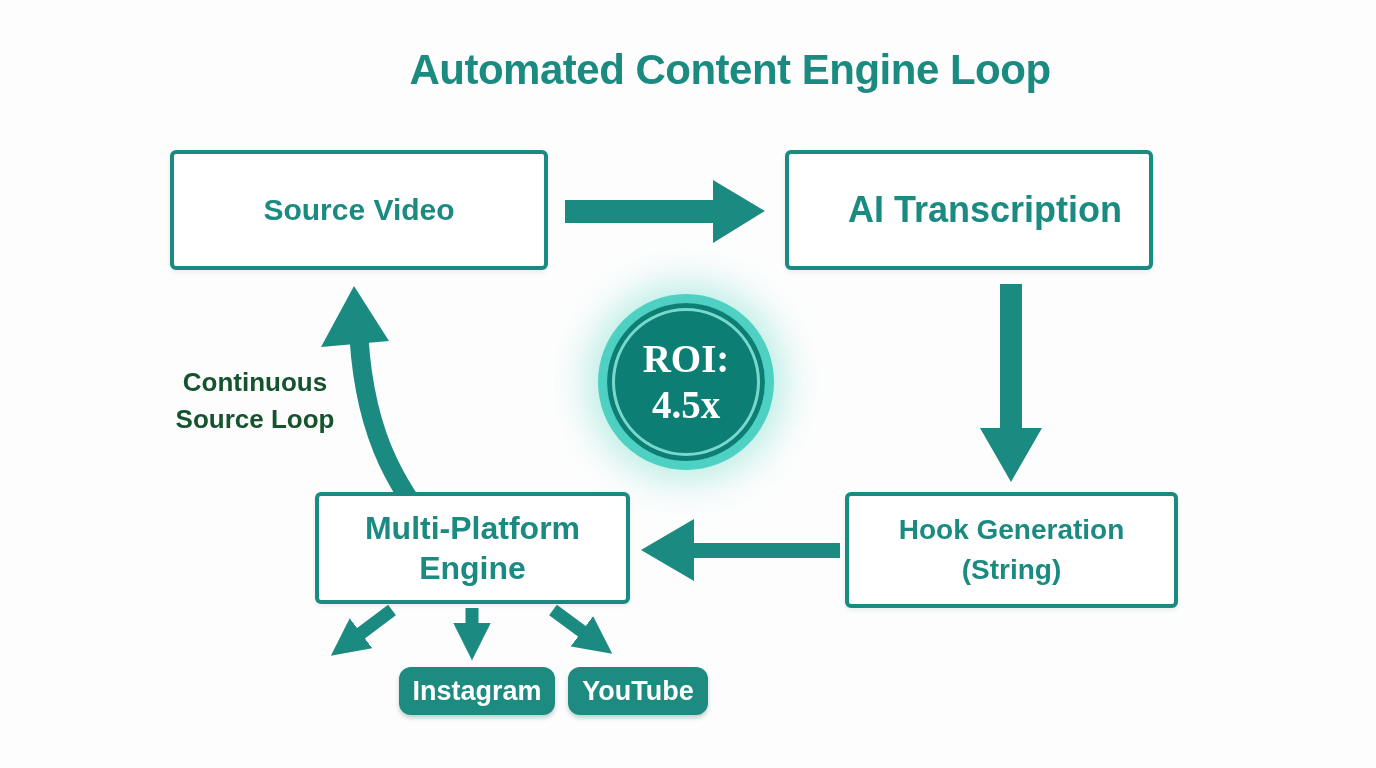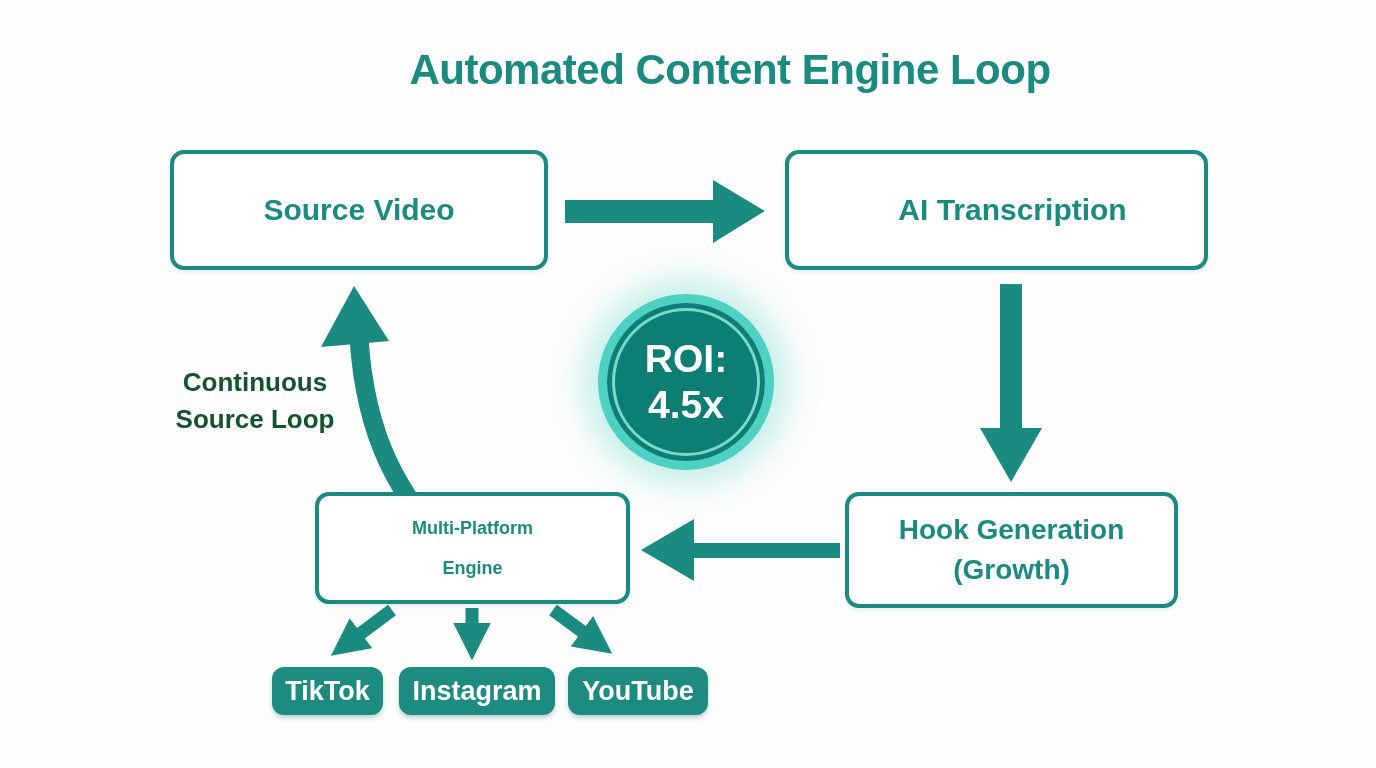--- a/index.html
+++ b/index.html
@@ -31,35 +31,35 @@
     position: absolute;
     inset: 0;
     z-index: 1;
   }
   .node {
     position: absolute;
     z-index: 2;
     box-sizing: border-box;
     background: #ffffff;
     border: 4px solid #1b8a80;
-    border-radius: 14px;
+    border-radius: 6px;
     display: flex;
     flex-direction: column;
     align-items: center;
     justify-content: center;
     text-align: center;
     color: #1b8a80;
     font-weight: 700;
     box-shadow: 0 2px 4px rgba(20,90,85,0.10);
   }
   .node .line { display: block; }
   #node-source-video      { left: 170px; top: 150px; width: 378px; height: 120px; font-size: 30px; }
-  #node-ai-transcription  { left: 785px; top: 150px; width: 423px; height: 120px; font-size: 30px; padding-left: 32px; }
+  #node-ai-transcription  { left: 785px; top: 150px; width: 368px; height: 120px; font-size: 36px; padding-left: 32px; }
   #node-hook-generation   { left: 845px; top: 492px; width: 333px; height: 116px; font-size: 28px; line-height: 40px; }
-  #node-multi-platform    { left: 315px; top: 492px; width: 315px; height: 112px; font-size: 18px; line-height: 40px; }
+  #node-multi-platform    { left: 315px; top: 492px; width: 315px; height: 112px; font-size: 32px; line-height: 40px; }
 
   .roi-circle {
     position: absolute;
     z-index: 2;
     left: 598px;
     top: 294px;
     width: 176px;
     height: 176px;
     box-sizing: border-box;
     border-radius: 50%;
@@ -71,20 +71,21 @@
       0 0 36px 12px rgba(110,220,205,0.45);
     display: flex;
     flex-direction: column;
     align-items: center;
     justify-content: center;
     text-align: center;
     color: #ffffff;
     font-weight: 700;
     font-size: 39px;
     line-height: 46px;
+    font-family: Liberation Serif, serif;
   }
   .loop-label {
     position: absolute;
     z-index: 2;
     left: 160px;
     top: 364px;
     width: 190px;
     text-align: center;
     color: #14532d;
     font-weight: 700;
@@ -144,41 +145,38 @@
   <div class="node" id="node-source-video">
     <span class="line">Source Video</span>
   </div>
 
   <div class="node" id="node-ai-transcription">
     <span class="line">AI Transcription</span>
   </div>
 
   <div class="node" id="node-hook-generation">
     <span class="line">Hook Generation</span>
-    <span class="line">(Growth)</span>
+    <span class="line">(String)</span>
   </div>
 
   <div class="node" id="node-multi-platform">
     <span class="line">Multi-Platform</span>
     <span class="line">Engine</span>
   </div>
 
   <div class="roi-circle">
     <span>ROI:</span>
     <span>4.5x</span>
   </div>
 
   <div class="loop-label">
     <span class="line">Continuous</span><br>
     <span class="line">Source Loop</span>
   </div>
 
-  <div class="platform-badge" id="badge-tiktok">
-    <span>TikTok</span>
-  </div>
 
   <div class="platform-badge" id="badge-youtube">
     <span>YouTube</span>
   </div>
 
   <div class="platform-badge" id="badge-instagram">
     <span>Instagram</span>
   </div>
 
 </div>

